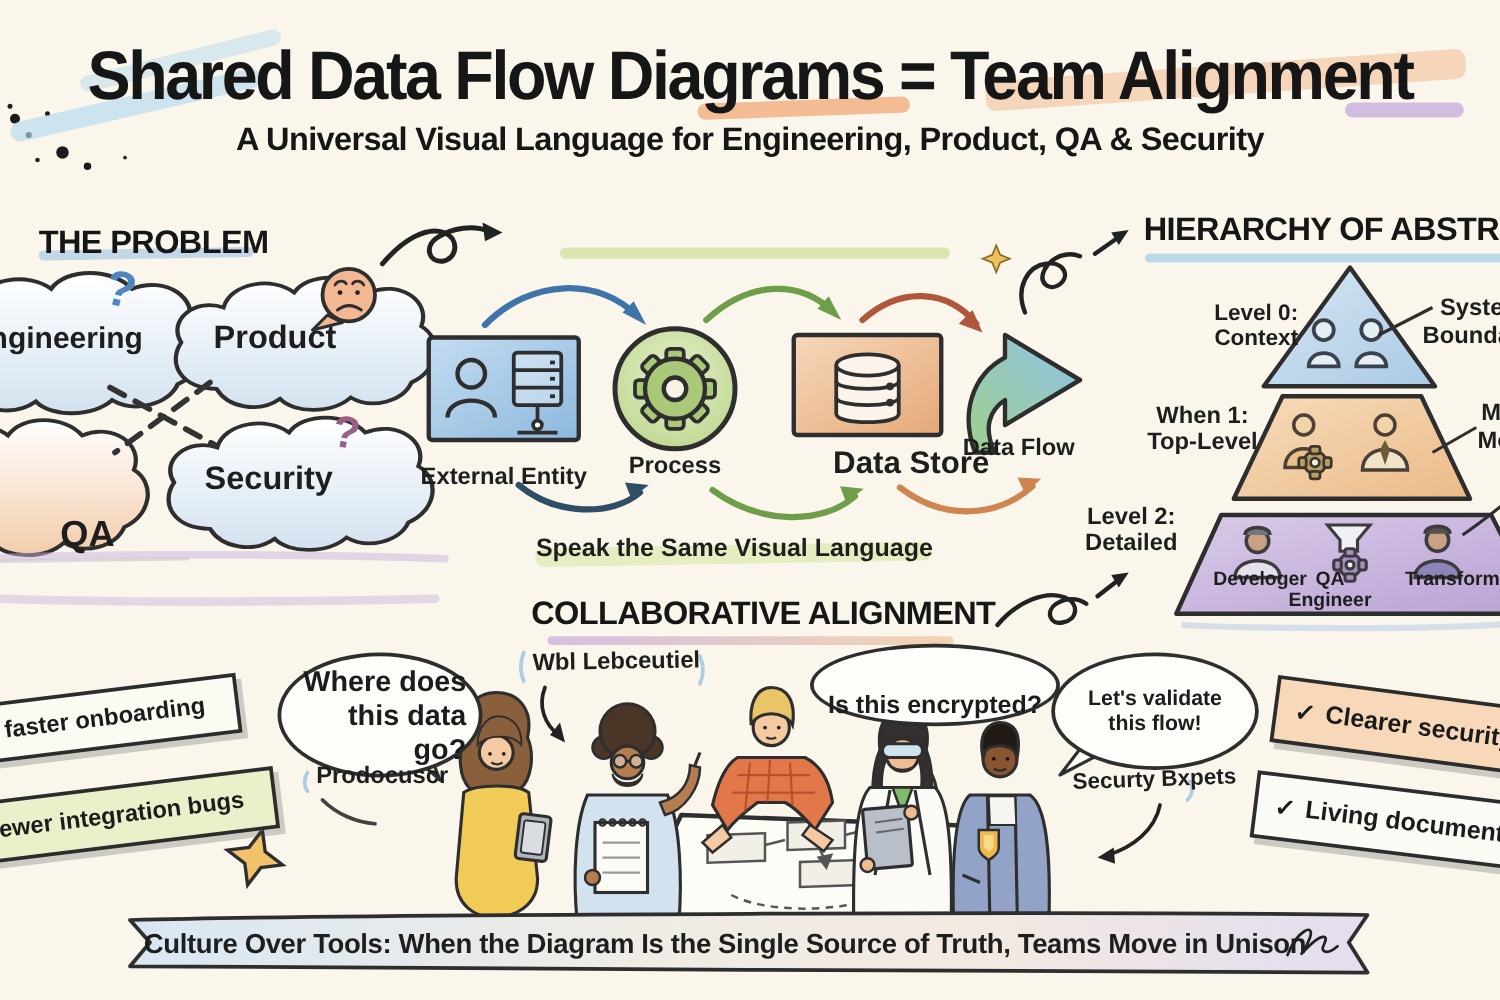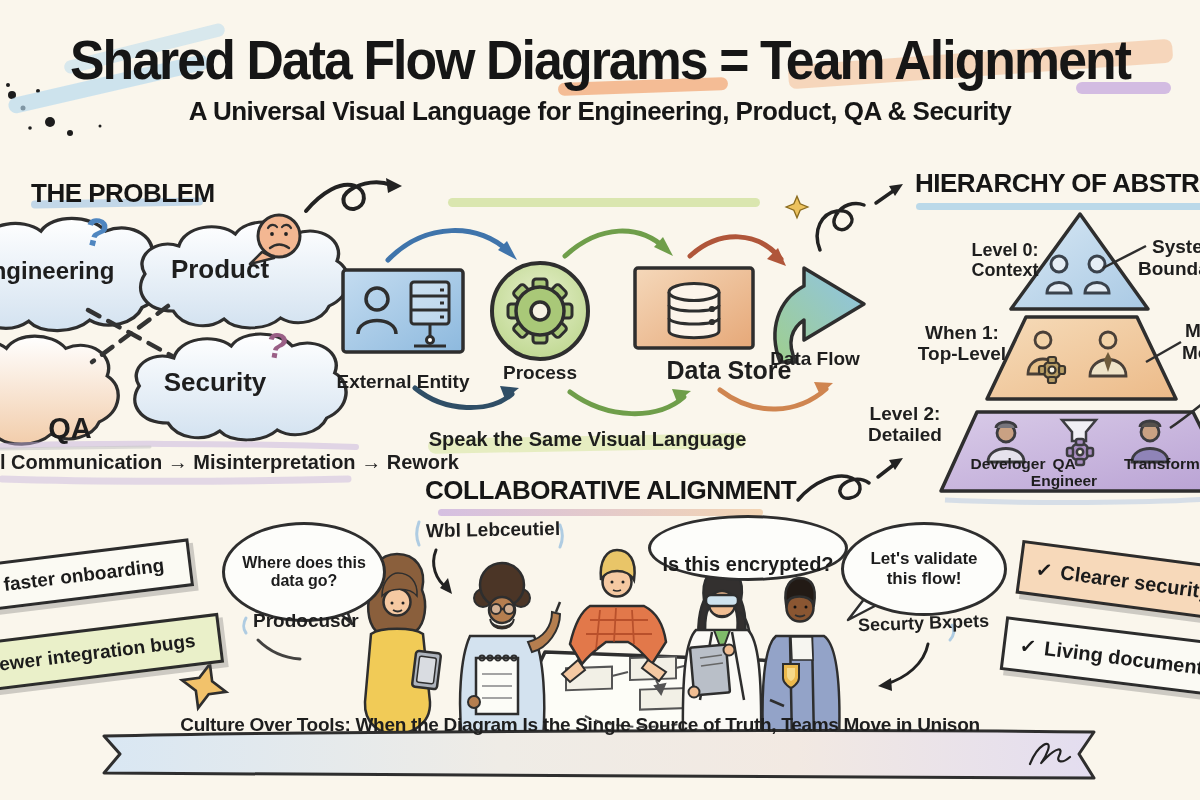--- a/index.html
+++ b/index.html
@@ -418,42 +418,41 @@
   <div class="t hd center" style="left:0;width:1200px;top:30px;font-size:55px;letter-spacing:-2px;transform:scaleX(.94);">Shared Data Flow Diagrams = Team Alignment</div>
   <div class="t hd center" style="left:0;width:1200px;top:97px;font-size:26px;">A Universal Visual Language for Engineering, Product, QA &amp; Security</div>
 
   <div class="t hd" style="left:31px;top:167px;font-size:26px;margin-top:12px;">THE PROBLEM</div>
   <div class="t center" style="left:-70px;top:258px;width:230px;font-size:24px;">Engineering</div>
   <div class="t center" style="left:140px;top:255px;width:160px;font-size:26px;">Product</div>
   <div class="t center" style="left:10px;top:368px;width:120px;font-size:29px;margin-top:44px;">QA</div>
   <div class="t center" style="left:135px;top:368px;width:160px;font-size:26px;">Security</div>
   <div class="qmark" style="left:84px;top:210px;font-size:40px;color:#4f86c0;transform:rotate(14deg);">?</div>
   <div class="qmark" style="left:266px;top:325px;font-size:36px;color:#9a5f86;transform:rotate(10deg);">?</div>
-  <div class="t" style="left:0;top:451px;font-size:20px;white-space:nowrap;">l Communication → Misinterpretation → Rework</div>
 
   <div class="t center" style="left:328px;width:150px;top:356px;font-size:19px;margin-top:15px;">External Entity</div>
   <div class="t center" style="left:480px;width:120px;top:362px;font-size:19px;text-align:center;">Process</div>
   <div class="t center" style="left:664px;width:130px;top:356px;font-size:25px;">Data Store</div>
   <div class="t center" style="left:760px;width:110px;top:348px;font-size:19px;">Data Flow</div>
   <div class="t center" style="left:425px;width:325px;top:428px;font-size:20px;">Speak the Same Visual Language</div>
 
   <div class="t hd" style="left:915px;top:169px;font-size:26px;">HIERARCHY OF ABSTRACTION</div>
   <div class="t center" style="left:938px;width:78px;top:240px;font-size:18px;margin-left:28px;"><span>Level 0:</span><br><span>Context</span></div>
   <div class="t center" style="left:912px;width:100px;top:322px;font-size:19px;"><span>When 1:</span><br><span>Top-Level</span></div>
   <div class="t center" style="left:866px;width:78px;top:403px;font-size:19px;"><span>Level 2:</span><br><span>Detailed</span></div>
   <div class="t" style="left:1152px;top:236px;font-size:19px;white-space:nowrap;">System</div>
   <div class="t" style="left:1138px;top:258px;font-size:19px;white-space:nowrap;">Boundari</div>
   <div class="t" style="left:1185px;top:320px;font-size:19px;white-space:nowrap;">Major</div>
   <div class="t" style="left:1182px;top:342px;font-size:19px;white-space:nowrap;">Modules</div>
   <div class="t center" style="left:968px;width:80px;top:455px;font-size:15.5px;">Develoger</div>
   <div class="t center" style="left:1024px;width:80px;top:455px;font-size:15.5px;">QA Engineer</div>
   <div class="t" style="left:1124px;top:455px;font-size:15.5px;white-space:nowrap;">Transformation</div>
 
   <div class="t hd center" style="left:425px;width:350px;top:476px;font-size:26px;">COLLABORATIVE ALIGNMENT</div>
-  <div class="bubble" style="left:222px;top:522px;width:138px;height:86px;font-size:16px;padding:4px 10px;">
+  <div class="bubble" style="left:222px;top:522px;width:138px;height:86px;font-size:23px;padding:4px 10px;text-align:right;">
       <span>Where does this data go?</span>
     </div>
   <div class="bubble" style="left:648px;top:515px;width:178px;height:56px;font-size:20px;padding:2px 8px;align-items:flex-end;">
       <span>Is this encrypted?</span>
     </div>
   <div class="bubble" style="left:841px;top:522px;width:140px;height:80px;font-size:17px;padding:4px 10px;">
       <span>Let's validate this flow!</span>
     </div>
   <div class="t" style="left:426px;top:519px;font-size:19px;transform:rotate(-1deg);">Wbl Lebceutiel</div>
   <div class="t" style="left:253px;top:610px;font-size:19px;">Prodocuscr</div>
@@ -467,15 +466,15 @@
   </div>
   <div class="badge" style="left:1018px;top:556px;width:230px;height:48px;background:#f7d9ba;transform:rotate(7.5deg);font-size:20px;padding-left:14px;">
     <span class="chk">✓</span>
     <span>Clearer security r</span>
   </div>
   <div class="badge" style="left:1002px;top:632px;width:242px;height:48px;background:#fbfaf4;transform:rotate(7deg);font-size:20px;padding-left:14px;">
     <span class="chk">✓</span>
     <span>Living documentatio</span>
   </div>
 
-  <div class="t center" style="left:110px;width:940px;top:714px;font-size:19px;letter-spacing:-0.3px;white-space:nowrap;">Culture Over Tools: When the Diagram Is the Single Source of Truth, Teams Move in Unison</div>
+  <div class="t center" style="left:110px;width:940px;top:743px;font-size:22px;letter-spacing:-0.3px;white-space:nowrap;">Culture Over Tools: When the Diagram Is the Single Source of Truth, Teams Move in Unison</div>
 
 </div>
 
 </body></html>

